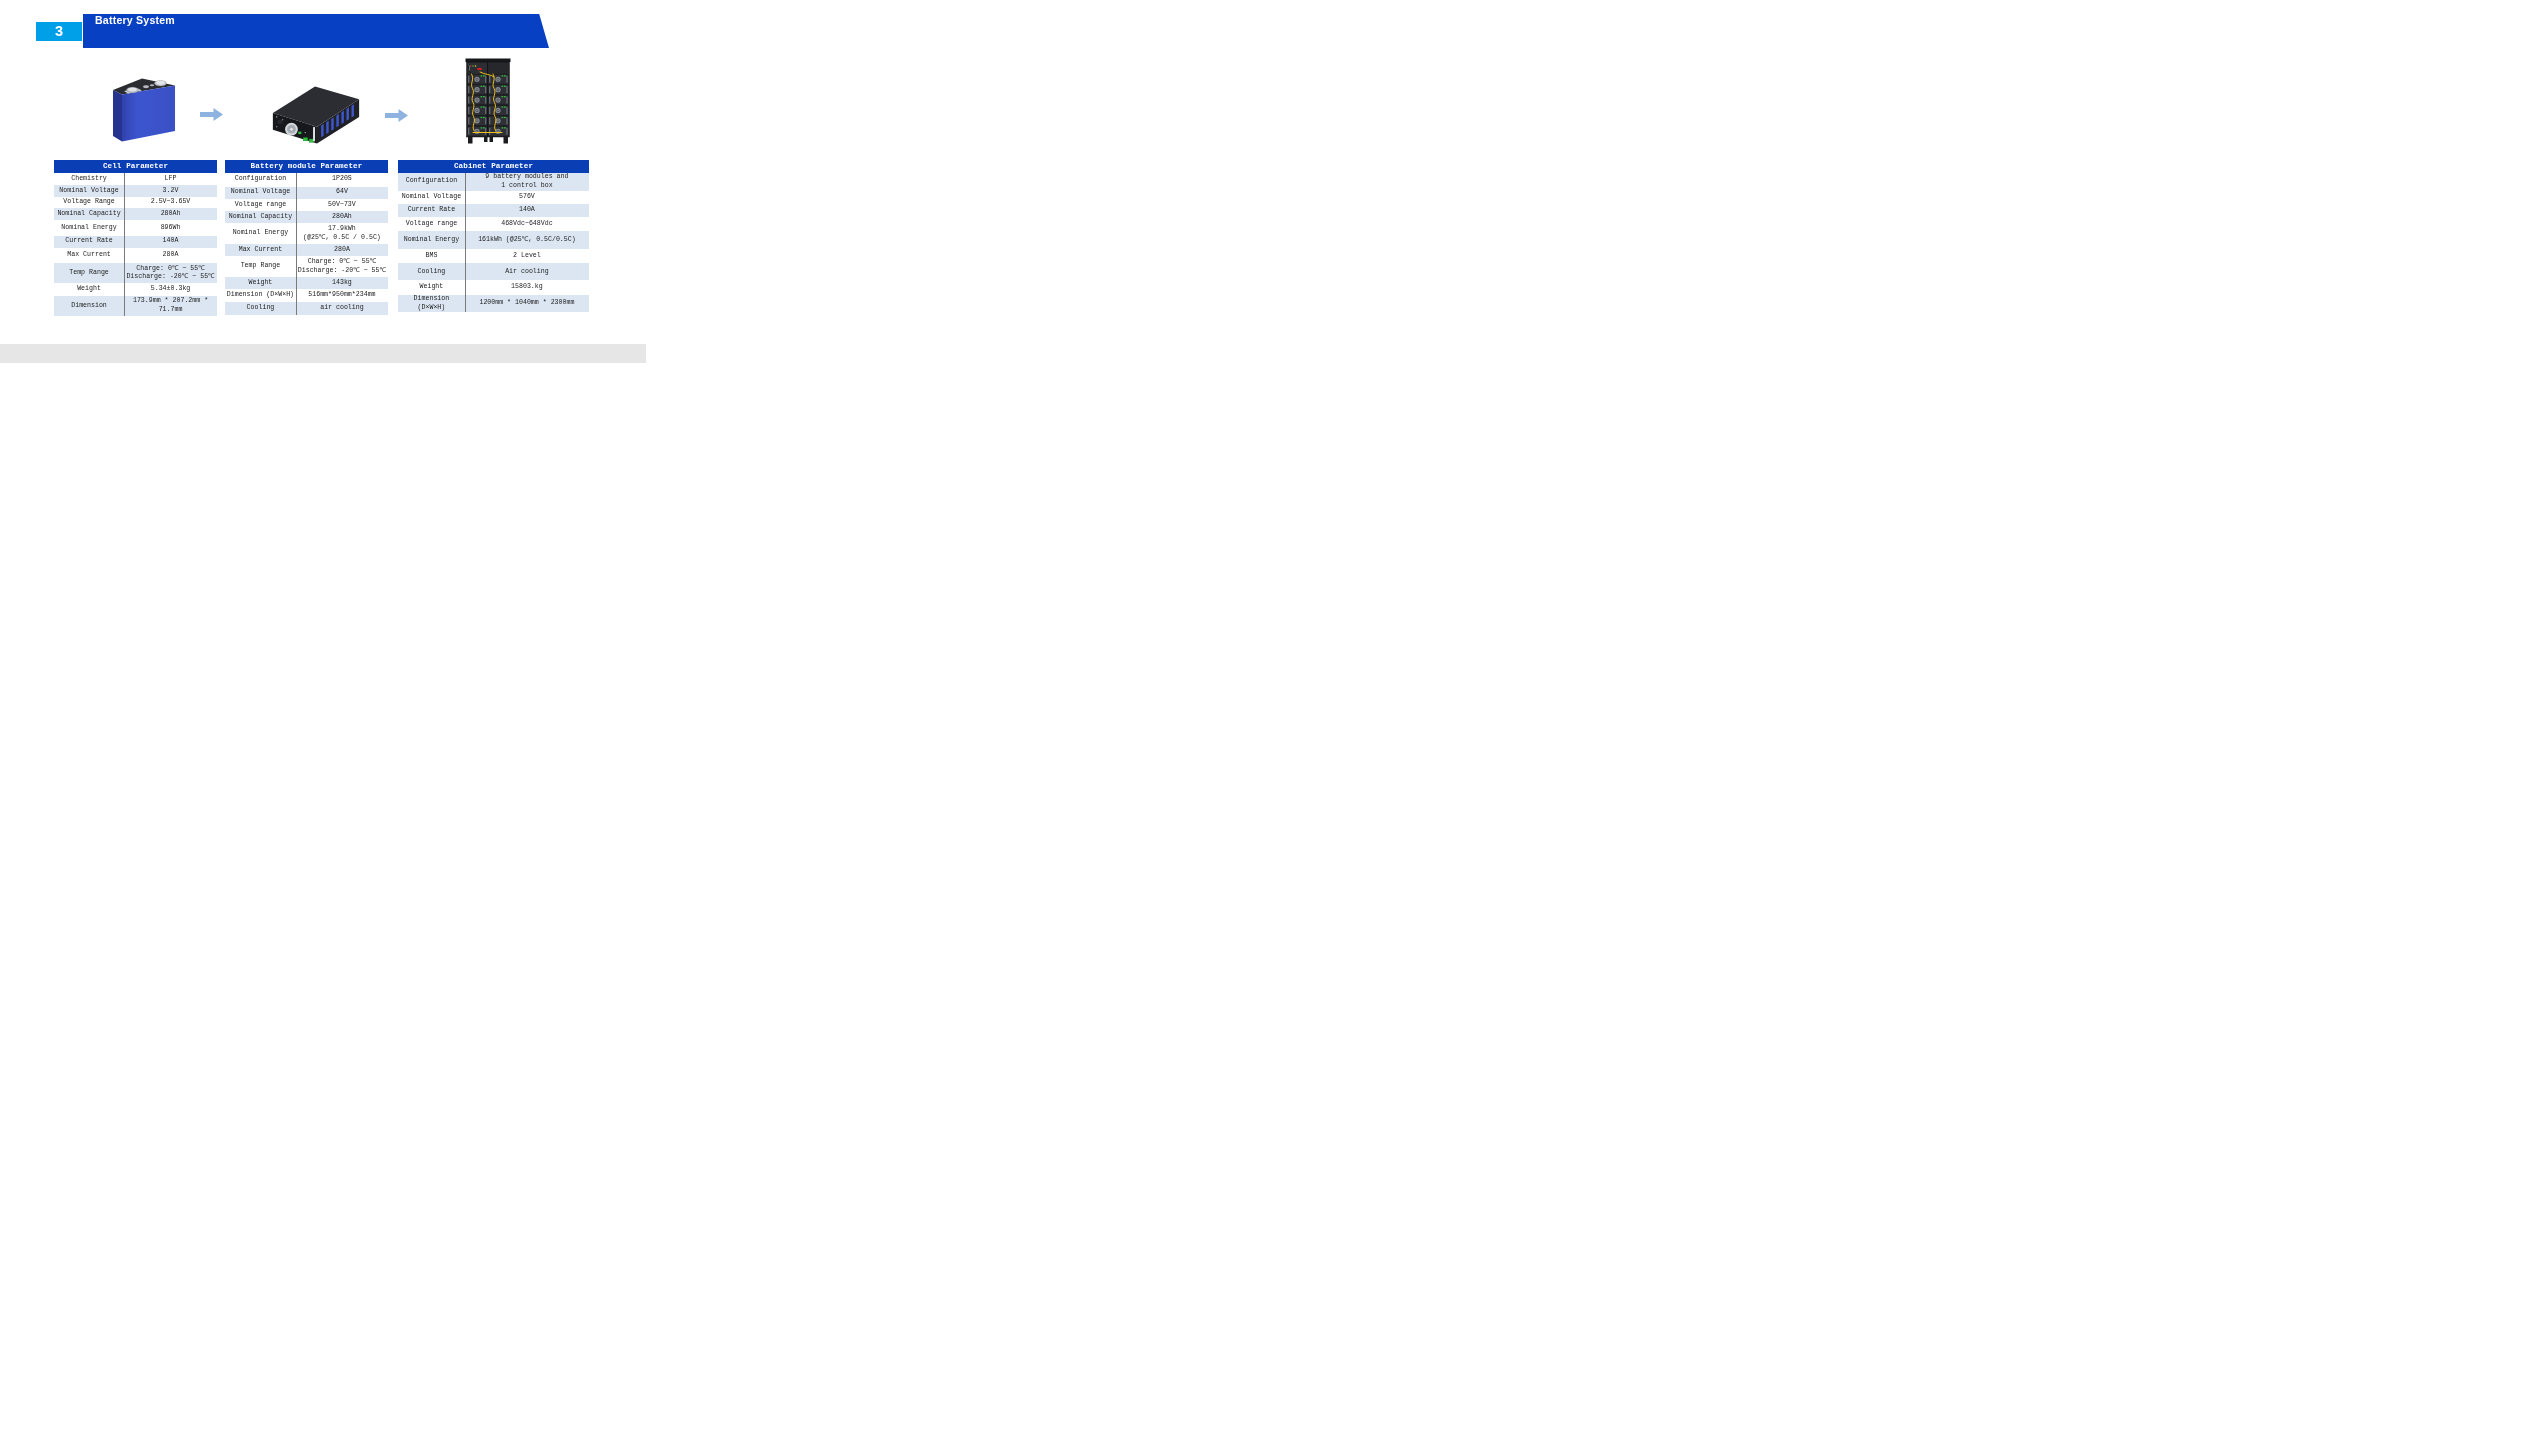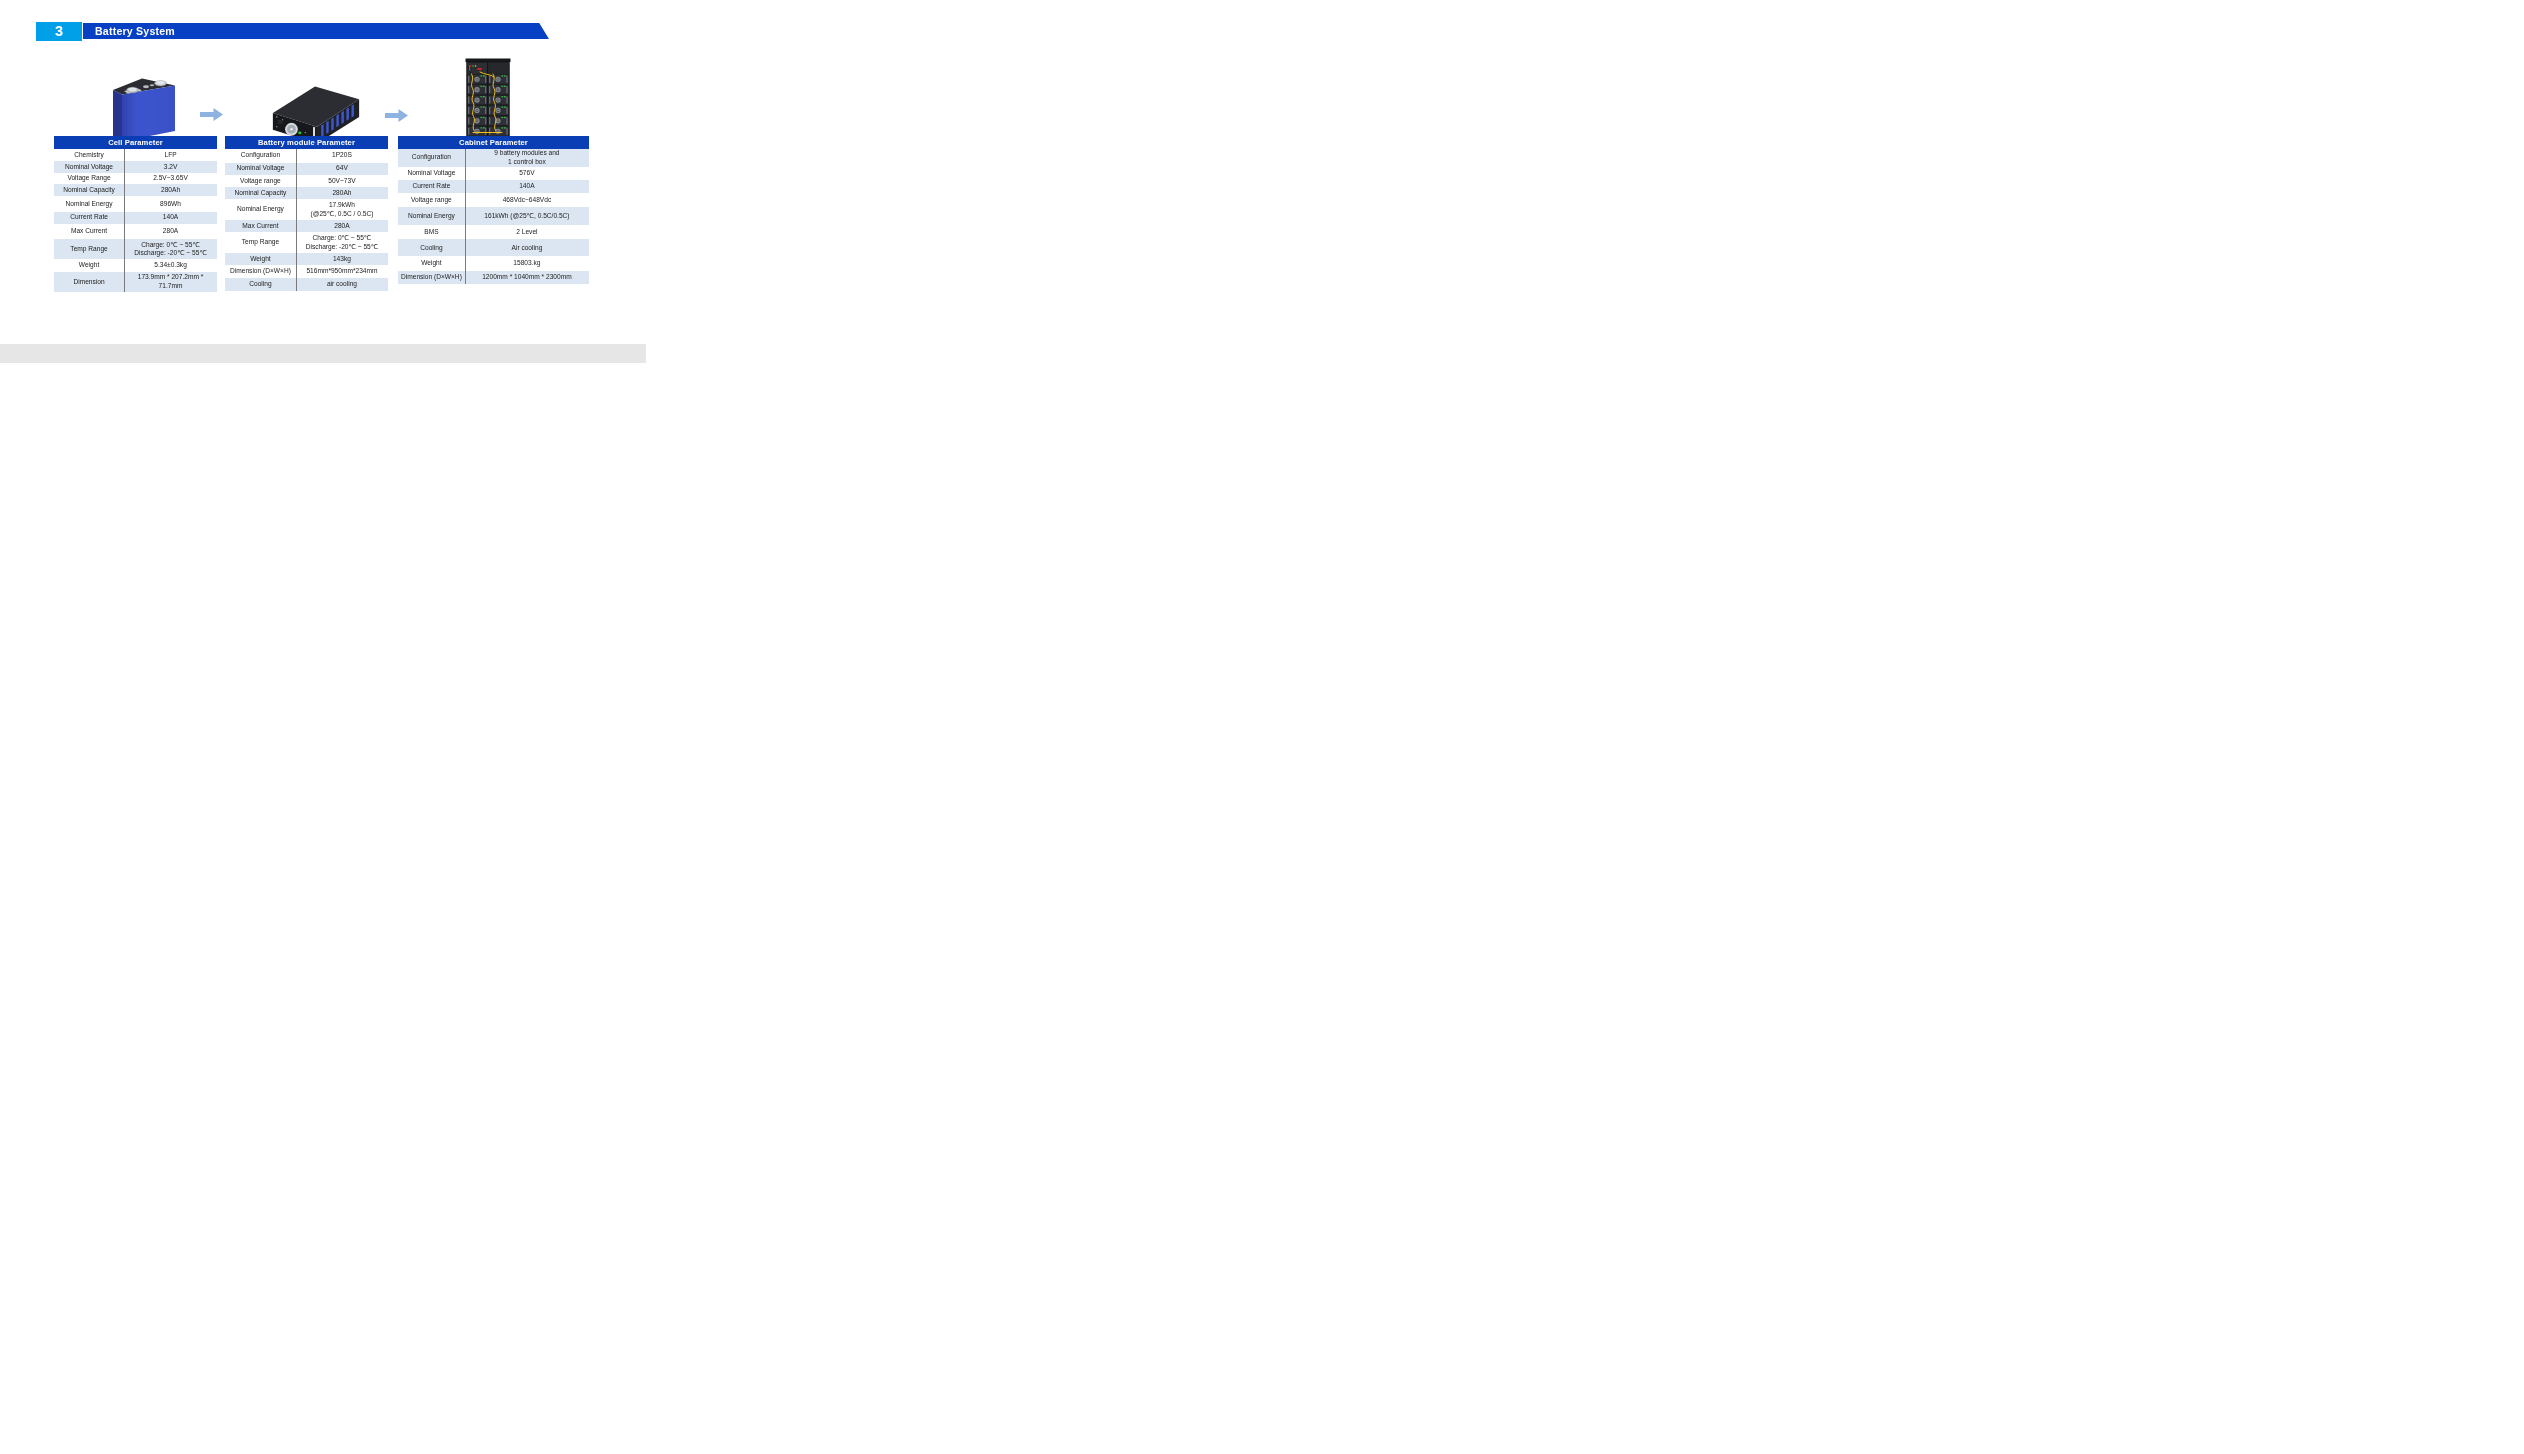--- a/index.html
+++ b/index.html
@@ -3,31 +3,31 @@
 <meta charset="utf-8">
 <style>
   html,body{margin:0;padding:0;background:#ffffff;}
   body{font-family:"Liberation Sans","DejaVu Sans",sans-serif;}
   .page{position:relative;width:646px;height:364px;background:#ffffff;overflow:hidden;}
 
   
   .num-box{position:absolute;left:36px;top:22px;width:46px;height:18.7px;background:#00a0e9;
     color:#fff;display:flex;align-items:center;justify-content:center;
     font-size:14.6px;font-weight:bold;}
-  .banner{position:absolute;left:83px;top:23px;width:466px;height:16px;background:#0840c4;
+  .banner{position:absolute;left:83px;top:14px;width:466px;height:34px;background:#0840c4;
     clip-path:polygon(0 0,97.9% 0,100% 100%,0 100%);
-    color:#fff;display:flex;align-items:center;}
+    color:#fff;display:flex;}
   .banner-title{font-size:10.6px;font-weight:bold;padding-left:12px;letter-spacing:0.2px;}
 
   
   .product{position:absolute;}
   .arrow{position:absolute;}
 
   
-  .ptable{position:absolute;top:136px;}
+  .ptable{position:absolute;top:160px;font-family:Liberation Mono, monospace;}
   .thead{height:12.6px;background:#0a3eb5;color:#fff;font-weight:bold;font-size:7.6px;
     display:flex;align-items:center;justify-content:center;letter-spacing:0.1px;}
   .tbody{position:relative;}
   .divider{position:absolute;top:0;bottom:0;width:0.5px;background:#7a7a7a;}
   .trow{display:flex;align-items:stretch;font-size:6.6px;color:#1c1c1c;}
   .trow.light{background:#dce6f2;}
   .tlabel,.tvalue{display:flex;align-items:center;justify-content:center;
     text-align:center;white-space:pre-line;line-height:1.3;}
   #t-cell{left:54px;width:163px;}
   #t-cell .tlabel{width:43%;} #t-cell .tvalue{width:57%;} #t-cell .divider{left:43%;}

